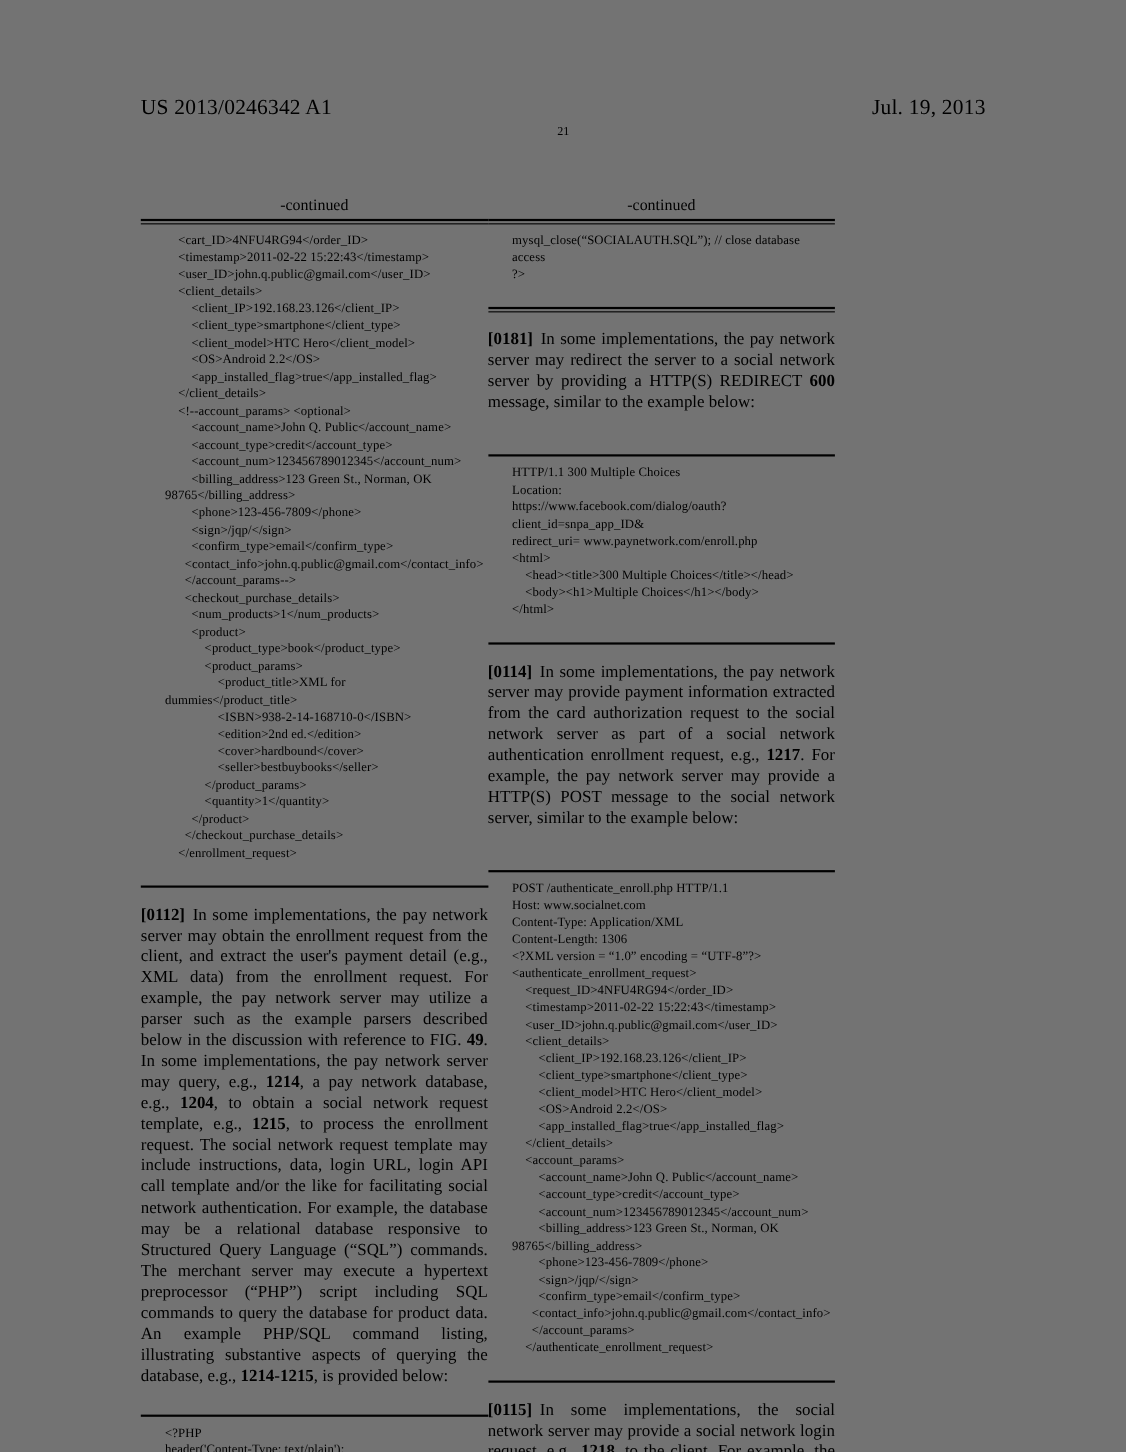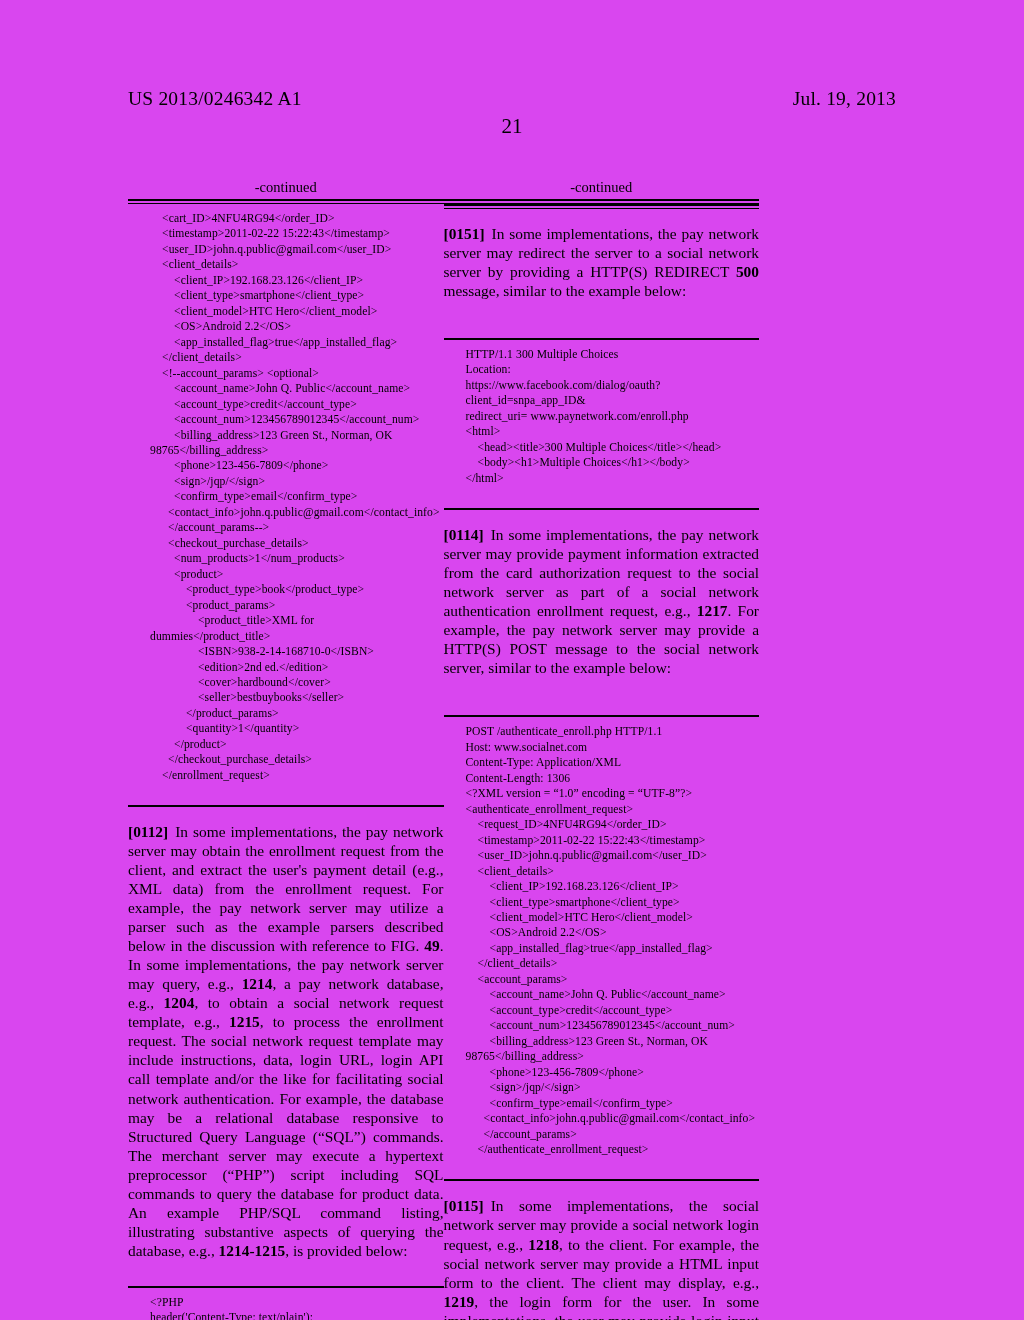--- a/index.html
+++ b/index.html
@@ -5,21 +5,21 @@
 <style>
   html, body {
     margin: 0;
     padding: 0;
     background: #ffffff;
   }
   .page {
     position: relative;
     width: 1024px;
     height: 1320px;
-    background: #d946ef;
+    background: #737373;
     color: #000000;
     font-family: "Liberation Serif", "DejaVu Serif", serif;
     overflow: hidden;
     box-sizing: border-box;
   }
 
   
   .runhead {
     position: absolute;
     top: 88px;
@@ -35,21 +35,21 @@
     font-size: 19.5px;
     letter-spacing: 0.2px;
     white-space: nowrap;
   }
   .folio {
     position: absolute;
     top: 114px;
     left: 0;
     width: 1024px;
     text-align: center;
-    font-size: 21px;
+    font-size: 11px;
   }
 
   
   .columns {
     position: absolute;
     top: 180px;
     left: 0;
     width: 887px;
     height: 1100px;
     display: flex;
@@ -195,25 +195,27 @@
 $result = mysql_query($query); // perform the search query</pre>
       </div>
 
     </div>
 
     <div class="col">
 
       <div class="listing-block">
         <div class="listing-head">-continued</div>
         <hr class="rule-double">
+        <pre class="listing-body">mysql_close(“SOCIALAUTH.SQL”); // close database access
+?&gt;</pre>
         <hr class="rule-double">
       </div>
 
       <p class="para">
-        <span class="pnum">[0151]</span><span><span>In some implementations, the pay network server may redirect the server to a social network server by providing a HTTP(S) REDIRECT </span><b>500</b><span> message, similar to the example below:</span></span>
+        <span class="pnum">[0181]</span><span><span>In some implementations, the pay network server may redirect the server to a social network server by providing a HTTP(S) REDIRECT </span><b>600</b><span> message, similar to the example below:</span></span>
       </p>
 
       <div class="spacer-lg"></div>
 
       <div class="listing-block">
         <hr class="rule-single">
         <pre class="listing-body">HTTP/1.1 300 Multiple Choices
 Location:
 https://www.facebook.com/dialog/oauth?client_id=snpa_app_ID&amp;
 redirect_uri= www.paynetwork.com/enroll.php

